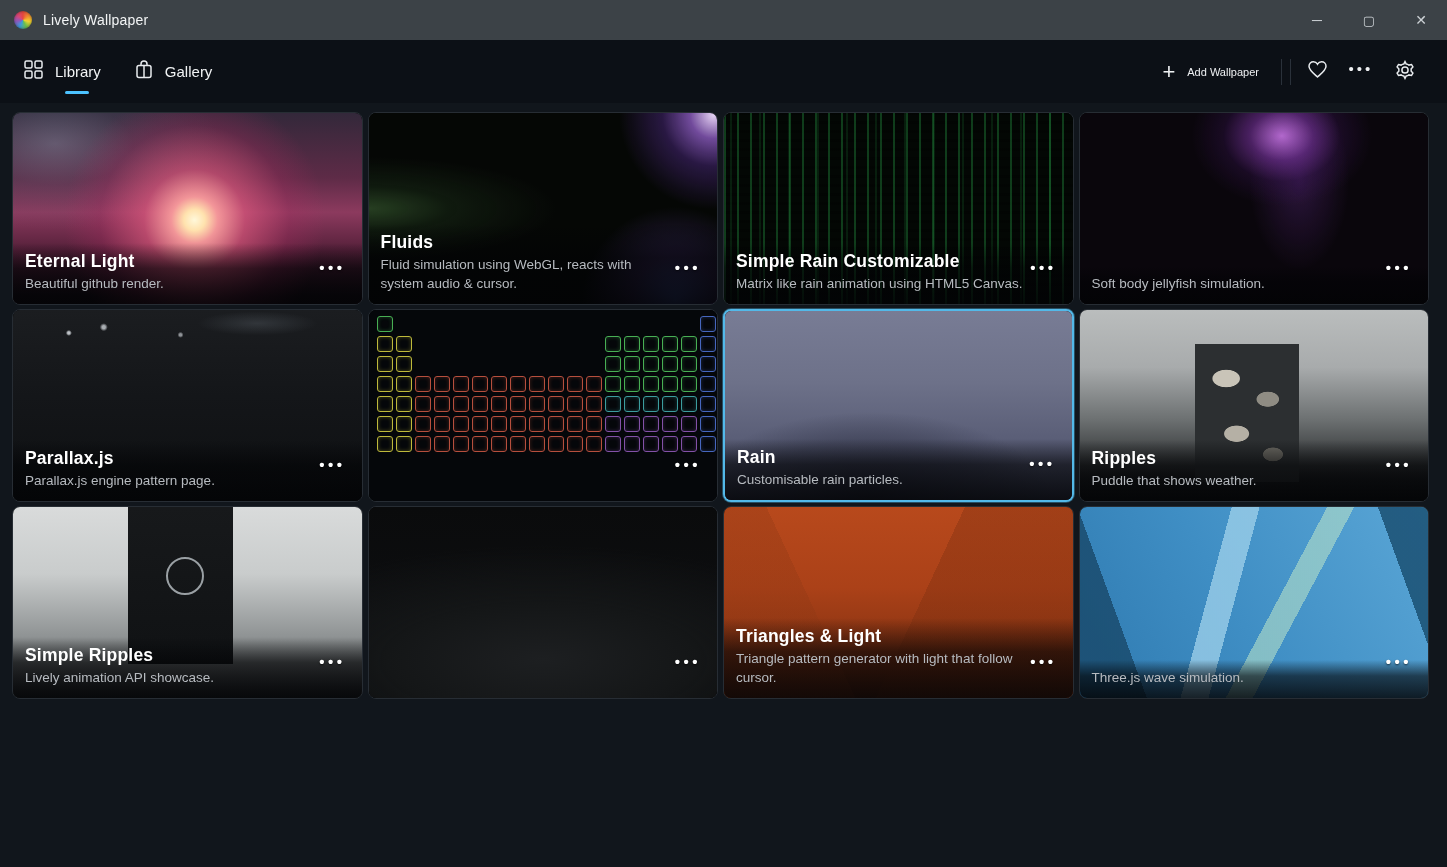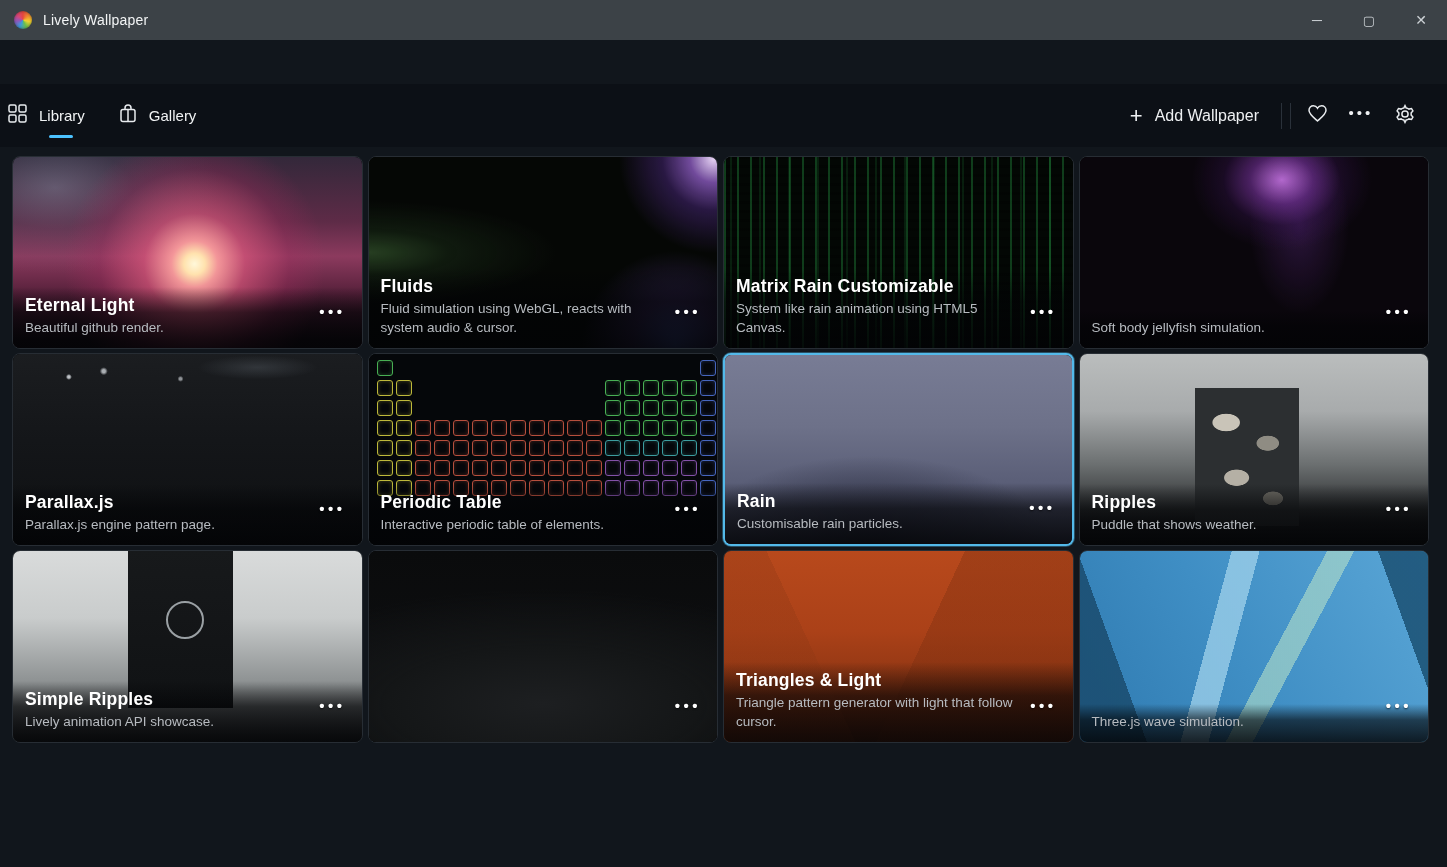--- a/index.html
+++ b/index.html
@@ -27,33 +27,33 @@
   .win-controls { position:absolute; right:0; top:0; height:40px; display:flex; }
   .win-btn {
     width:52px; height:40px; display:flex; align-items:center; justify-content:center;
     color:#cdd2d6; font-size:14px; cursor:default;
   }
   .win-btn.max { font-size:13px; }
 
   
   .navbar {
     height:63px; background:var(--nav,#0c1016);
-    display:flex; align-items:center; padding:0 20px 0 8px;margin-top:44px;
+    display:flex; align-items:center; padding:0 20px 0 24px;
   }
   .nav-left { display:flex; align-items:center; gap:34px; }
   .nav-tab { display:flex; align-items:center; gap:12px; position:relative; height:63px; }
   .nav-tab .lbl { font-size:15px; color:#f1f3f4; }
   .nav-tab .pill {
     position:absolute; left:41px; bottom:9px; width:24px; height:3px;
     border-radius:2px; background:var(--accent,#4cc2ff); display:none;
   }
   .nav-tab.active .pill { display:block; }
   .nav-right { margin-left:auto; display:flex; align-items:center; }
   .nav-action { display:flex; align-items:center; gap:12px; padding:0 18px; height:40px; }
-  .nav-action .lbl { font-size:16px; color:#eef0f2; }
+  .nav-action .lbl { font-size:11px; color:#eef0f2; }
   .nav-divider { width:1px; height:26px; background:#2a313a; margin:0 4px; }
   .icon-btn {
     width:44px; height:40px; display:flex; align-items:center; justify-content:center;
     color:#e8ebee;
   }
   .plus-glyph { font-size:22px; font-weight:300; color:#eef0f2; line-height:1; }
   .more-dots { font-size:15px; letter-spacing:3px; color:#eef0f2; padding-bottom:6px; }
   svg.lineicon { stroke:#e8ebee; fill:none; stroke-width:1.5; }
 
   
@@ -234,22 +234,22 @@
     <div class="thumb t1"></div>
     <div class="overlay">
       <div class="c-title">Fluids</div>
       <div class="c-sub">Fluid simulation using WebGL, reacts with system audio &amp; cursor.</div>
     </div>
     <div class="dots">•••</div>
   </div>
     <div class="card">
     <div class="thumb t2"></div>
     <div class="overlay">
-      <div class="c-title">Matrix Rain Customizable</div>
-      <div class="c-sub">System like rain animation using HTML5 Canvas.</div>
+      <div class="c-title">Simple Rain Customizable</div>
+      <div class="c-sub">Matrix like rain animation using HTML5 Canvas.</div>
     </div>
     <div class="dots">•••</div>
   </div>
     <div class="card">
     <div class="thumb t3"></div>
     <div class="overlay">
       <div class="c-sub">Soft body jellyfish simulation.</div>
     </div>
     <div class="dots">•••</div>
   </div>
@@ -347,24 +347,20 @@
         <div class="pt-tile" style="left: 179px; top: 126px; border-color: rgb(192, 83, 64); box-shadow: rgba(192, 83, 64, 0.333) 0px 0px 4px inset;"></div>
         <div class="pt-tile" style="left: 198px; top: 126px; border-color: rgb(192, 83, 64); box-shadow: rgba(192, 83, 64, 0.333) 0px 0px 4px inset;"></div>
         <div class="pt-tile" style="left: 217px; top: 126px; border-color: rgb(192, 83, 64); box-shadow: rgba(192, 83, 64, 0.333) 0px 0px 4px inset;"></div>
         <div class="pt-tile" style="left: 236px; top: 126px; border-color: rgb(138, 85, 176); box-shadow: rgba(138, 85, 176, 0.333) 0px 0px 4px inset;"></div>
         <div class="pt-tile" style="left: 255px; top: 126px; border-color: rgb(138, 85, 176); box-shadow: rgba(138, 85, 176, 0.333) 0px 0px 4px inset;"></div>
         <div class="pt-tile" style="left: 274px; top: 126px; border-color: rgb(138, 85, 176); box-shadow: rgba(138, 85, 176, 0.333) 0px 0px 4px inset;"></div>
         <div class="pt-tile" style="left: 293px; top: 126px; border-color: rgb(138, 85, 176); box-shadow: rgba(138, 85, 176, 0.333) 0px 0px 4px inset;"></div>
         <div class="pt-tile" style="left: 312px; top: 126px; border-color: rgb(138, 85, 176); box-shadow: rgba(138, 85, 176, 0.333) 0px 0px 4px inset;"></div>
         <div class="pt-tile" style="left: 331px; top: 126px; border-color: rgb(74, 108, 200); box-shadow: rgba(74, 108, 200, 0.333) 0px 0px 4px inset;"></div>
       </div>
-    <div class="overlay">
-      <div class="c-title">Periodic Table</div>
-      <div class="c-sub">Interactive periodic table of elements.</div>
-    </div>
     <div class="dots">•••</div>
   </div>
     <div class="card selected">
     <div class="thumb t6"></div>
     <div class="overlay">
       <div class="c-title">Rain</div>
       <div class="c-sub">Customisable rain particles.</div>
     </div>
     <div class="dots">•••</div>
   </div>

